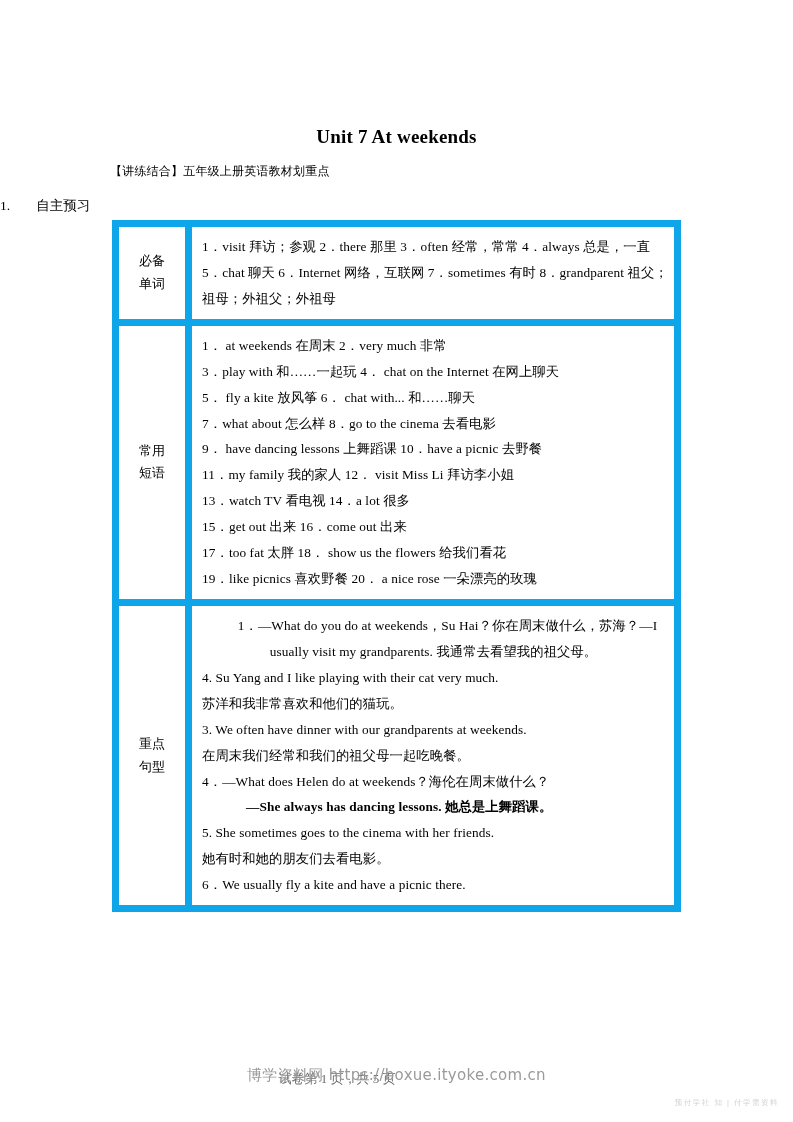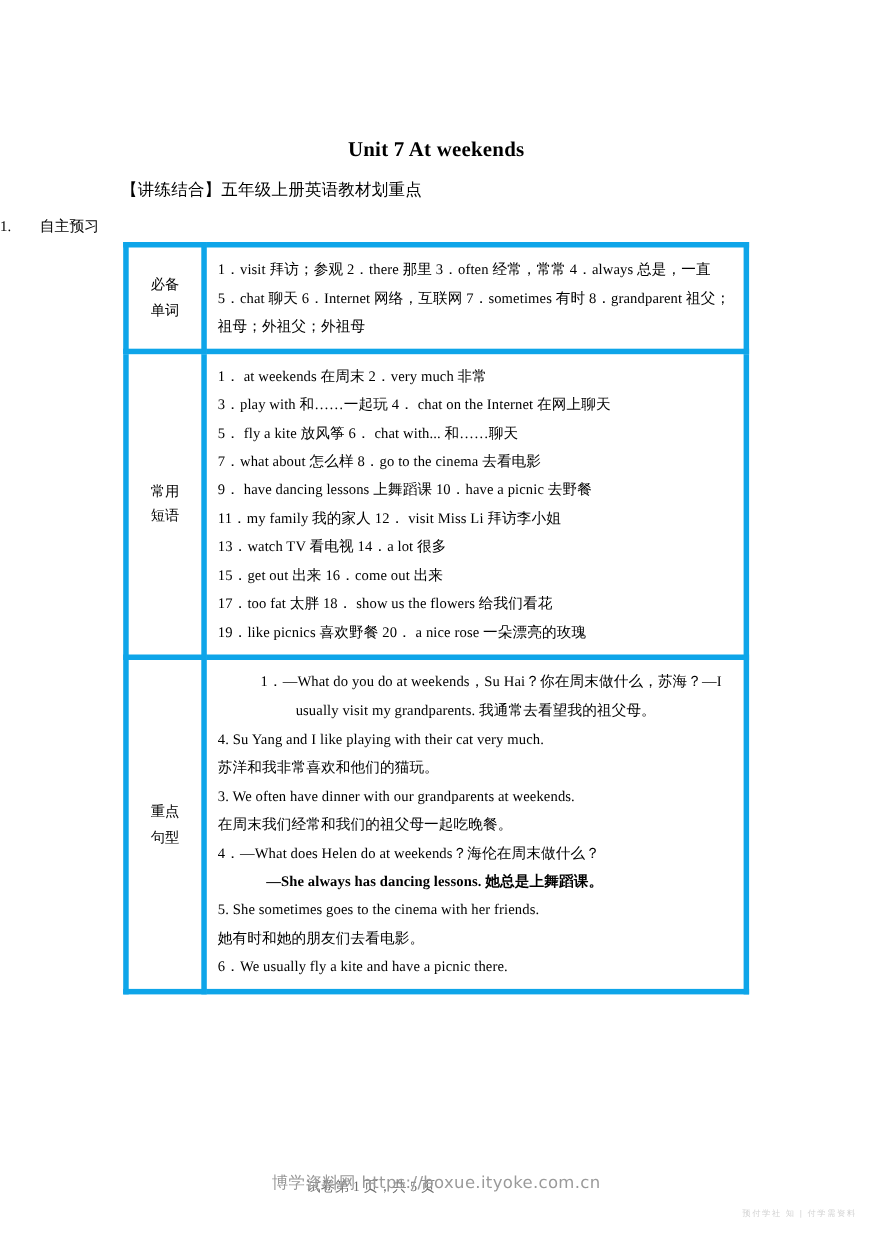--- a/index.html
+++ b/index.html
@@ -34,21 +34,21 @@
     font-size: 19px;
     font-weight: bold;
     letter-spacing: 0.2px;
   }
 
   
   .doc-subtitle {
     position: absolute;
     left: 110px;
     top: 163px;
-    font-size: 15px;
+    font-size: 12px;
     letter-spacing: 0.2px;
   }
 
   
   .section-head {
     position: absolute;
     left: 0;
     top: 197px;
     width: 681px;
     text-align: left;
@@ -62,21 +62,21 @@
   
   .kb-table {
     position: absolute;
     left: 112px;
     top: 220px;
     width: 569px;
     border-collapse: collapse;
     table-layout: fixed;
   }
   .kb-table td {
-    border: 5px solid #0ea5e9;
+    border: 7px solid #0ea5e9;
     vertical-align: middle;
     padding: 0;
   }
   .kb-table td.label-cell {
     width: 46px;
     text-align: center;
     font-size: 13px;
     line-height: 1.75;
     padding: 2px 10px;
   }

